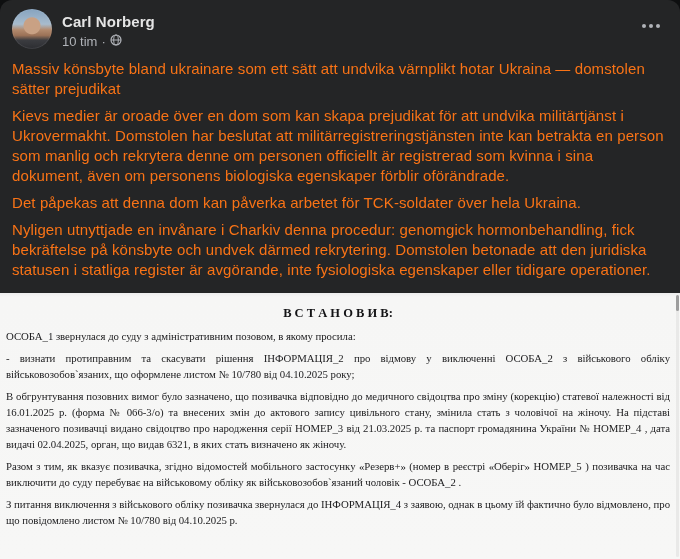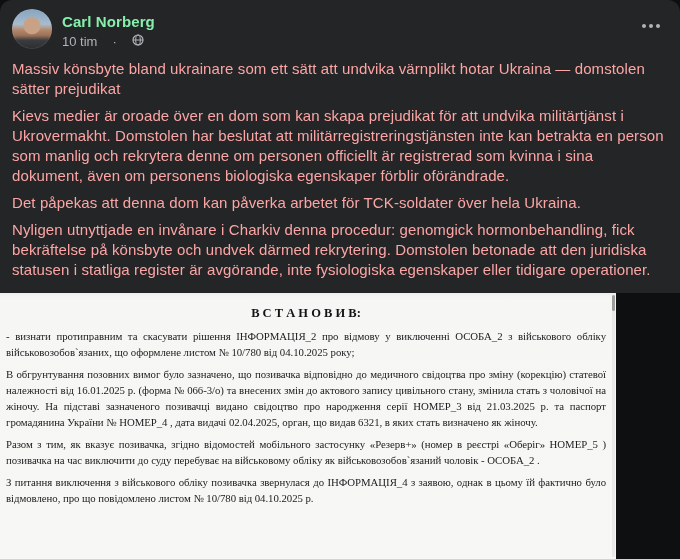--- a/index.html
+++ b/index.html
@@ -25,43 +25,43 @@
   .avatar{
     width:40px;height:40px;border-radius:50%;
     flex:0 0 40px;
     background:
       radial-gradient(circle at 50% 42%, #c9a184 0 8px, rgba(201,161,132,0) 9px),
       linear-gradient(180deg,#86a3bf 0%,#a8bccd 38%,#b38a6d 52%,#9c7257 66%,#3b3c40 78%,#2c2d31 100%);
     box-shadow:inset 0 0 0 1px rgba(255,255,255,.08);
   }
   .header-text{margin-left:10px;padding-top:3px;}
   .author{
-    color:#86efac;font-size:15px;font-weight:700;line-height:19px;
+    color:#e5e5e5;font-size:15px;font-weight:700;line-height:19px;
     letter-spacing:.1px;
   }
   .meta{
-    display:flex;align-items:center;gap:15px;
+    display:flex;align-items:center;gap:4px;
     color:#b0b3b8;font-size:13px;line-height:17px;margin-top:1px;
   }
   .globe{display:inline-block;margin-top:1px;}
   .more-btn{
     position:absolute;right:16px;top:20px;
     display:flex;gap:3px;align-items:center;
     padding:4px;cursor:pointer;
   }
   .more-btn .dot{width:4px;height:4px;border-radius:50%;background:#b0b3b8;}
   .post-body{padding:5px 12px 0 12px;}
   .post-paragraph{
     margin:0 0 7px 0;
-    color:#fca5a5;font-size:15px;line-height:20px;
+    color:#f97316;font-size:15px;line-height:20px;
     font-weight:400;letter-spacing:.1px;
   }
   .doc{
     position:absolute;top:293px;left:0;
-    width:616px;height:266px;
+    width:680px;height:266px;
     background:linear-gradient(180deg,#ededed 0,#f6f6f5 4px,#f7f7f6 100%);
     overflow:hidden;
     cursor:pointer;
   }
   .doc-inner{
     padding:10px 10px 0 6px;
     font-family:"Liberation Serif","DejaVu Serif",serif;
     color:#1c1c1e;
   }
   .doc-heading{
@@ -112,20 +112,21 @@
       <p class="post-paragraph">Kievs medier är oroade över en dom som kan skapa prejudikat för att undvika militärtjänst i Ukrovermakht. Domstolen har beslutat att militärregistreringstjänsten inte kan betrakta en person som manlig och rekrytera denne om personen officiellt är registrerad som kvinna i sina dokument, även om personens biologiska egenskaper förblir oförändrade.</p>
       <p class="post-paragraph">Det påpekas att denna dom kan påverka arbetet för TCK-soldater över hela Ukraina.</p>
       <p class="post-paragraph">Nyligen utnyttjade en invånare i Charkiv denna procedur: genomgick hormonbehandling, fick bekräftelse på könsbyte och undvek därmed rekrytering. Domstolen betonade att den juridiska statusen i statliga register är avgörande, inte fysiologiska egenskaper eller tidigare operationer.</p>
     </div>
 </div>
 
 <div class="doc">
   <div class="doc-inner">
     <div class="doc-heading">В С Т А Н О В И В:</div>
     <div>
+        <p class="doc-paragraph">ОСОБА_1 звернулася до суду з адміністративним позовом, в якому просила:</p>
         <p class="doc-paragraph">- визнати протиправним та скасувати рішення ІНФОРМАЦІЯ_2 про відмову у виключенні ОСОБА_2 з військового обліку військовозобов`язаних, що оформлене листом № 10/780 від 04.10.2025 року;</p>
         <p class="doc-paragraph">В обгрунтування позовних вимог було зазначено, що позивачка відповідно до медичного свідоцтва про зміну (корекцію) статевої належності від 16.01.2025 р. (форма № 066-3/о) та внесених змін до актового запису цивільного стану, змінила стать з чоловічої на жіночу. На підставі зазначеного позивачці видано свідоцтво про народження серії НОМЕР_3 від 21.03.2025 р. та паспорт громадянина України № НОМЕР_4 , дата видачі 02.04.2025, орган, що видав 6321, в яких стать визначено як жіночу.</p>
         <p class="doc-paragraph">Разом з тим, як вказує позивачка, згідно відомостей мобільного застосунку «Резерв+» (номер в реєстрі «Оберіг» НОМЕР_5 ) позивачка на час виключити до суду перебуває на військовому обліку як військовозобов`язаний чоловік - ОСОБА_2 .</p>
         <p class="doc-paragraph">З питання виключення з військового обліку позивачка звернулася до ІНФОРМАЦІЯ_4 з заявою, однак в цьому їй фактично було відмовлено, про що повідомлено листом № 10/780 від 04.10.2025 р.</p>
       </div>
   </div>
   <div class="doc-scrollbar">
     <div class="doc-scroll-thumb"></div>
   </div>
 </div>

